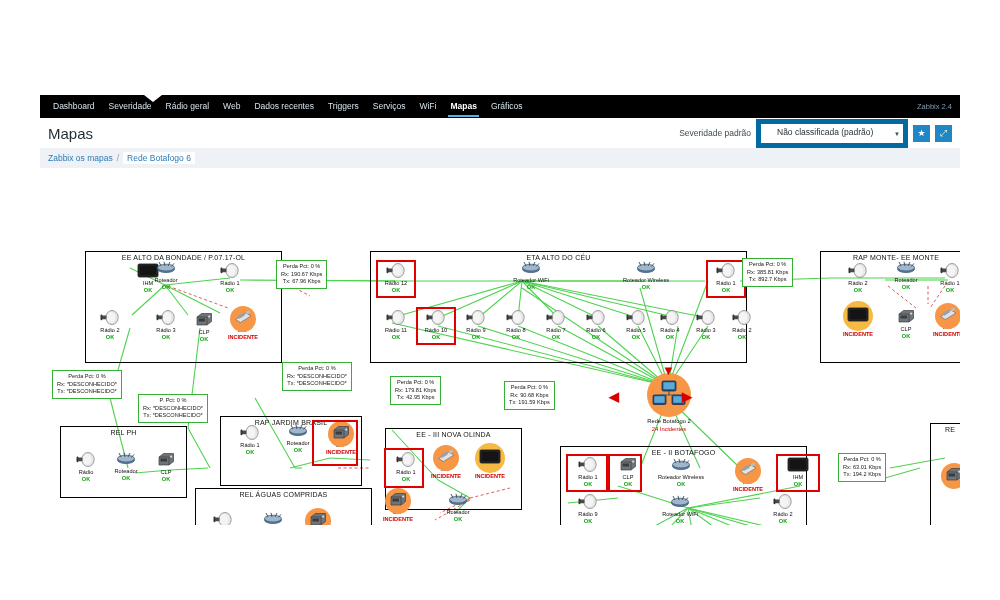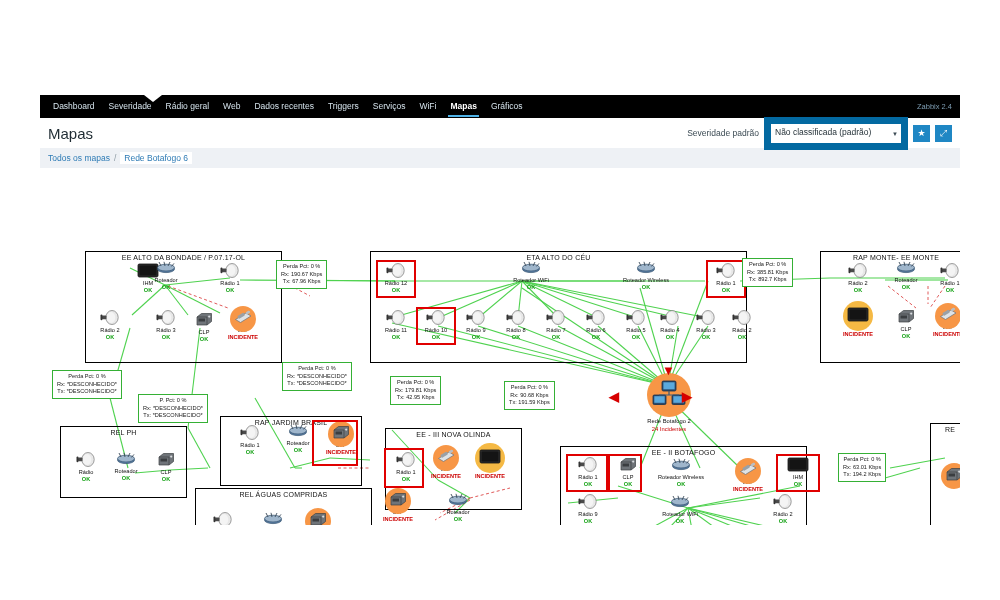--- a/index.html
+++ b/index.html
@@ -15,22 +15,22 @@
   .nav-item{color:#d5e3ec;font-size:8.5px;padding:0 7px;line-height:23px;white-space:nowrap;cursor:pointer;}
   .nav-item.active{color:#ffffff;font-weight:bold;position:relative;}
   .nav-item.active:after{content:"";position:absolute;left:5px;right:5px;bottom:1px;height:2px;background:#4fb3e8;}
   .nav-right{margin-left:auto;color:#7d9cb2;font-size:7.5px;padding-right:8px;line-height:23px;}
 
   
   .pagehead{height:30px;background:#ffffff;display:flex;align-items:center;padding:0 8px 0 8px;border-bottom:0;}
   .pagetitle{font-size:15px;color:#1f2c33;font-weight:normal;}
   .head-ctrl{margin-left:auto;display:flex;align-items:center;gap:5px;}
   .sev-label{font-size:8.5px;color:#3c4b54;}
-  .sev-select{border:7px solid #0369a1;background:#fff;font-size:8.5px;color:#1f2c33;
-    padding:2px 14px 2px 4px;height:15px;line-height:12px;position:relative;min-width:112px;}
+  .sev-select{border:5px solid #0369a1;background:#fff;font-size:8.5px;color:#1f2c33;
+    padding:2px 14px 2px 16px;height:15px;line-height:12px;position:relative;min-width:112px;}
   .sev-select .caret{position:absolute;right:3px;top:4px;font-size:6px;color:#3c4b54;}
   .sq-btn{width:17px;height:17px;background:#1f87c4;display:flex;align-items:center;justify-content:center;color:#fff;font-size:9px;}
 
   
   .crumbs{height:20px;background:#eef1f5;display:flex;align-items:center;padding-left:8px;gap:4px;}
   .crumb-link{font-size:8.5px;color:#2e7bb5;cursor:pointer;}
   .crumb-sep{font-size:8.5px;color:#8d9aa3;}
   .crumb-cur{font-size:8.5px;color:#2e7bb5;background:#fff;padding:1px 4px;}
 
   
@@ -97,21 +97,21 @@
       <div class="sq-btn">
         <span>★</span>
       </div>
       <div class="sq-btn">
         <span>⤢</span>
       </div>
     </div>
   </div>
 
   <div class="crumbs">
-    <span class="crumb-link">Todos os mapas</span>
+    <span class="crumb-link">Zabbix os mapas</span>
     <span class="crumb-sep">/</span>
     <span class="crumb-cur">Rede Botafogo 6</span>
   </div>
 
   <div class="mapwrap" id="mapwrap">
     <svg class="edges" id="edges">
         <line x1="125" y1="117" x2="90" y2="100" stroke="#4fd24f" stroke-width="1.1"></line>
         <line x1="125" y1="117" x2="92" y2="147" stroke="#4fd24f" stroke-width="1.1"></line>
         <line x1="125" y1="117" x2="148" y2="147" stroke="#4fd24f" stroke-width="1.1"></line>
         <line x1="125" y1="117" x2="180" y2="145" stroke="#4fd24f" stroke-width="1.1"></line>

